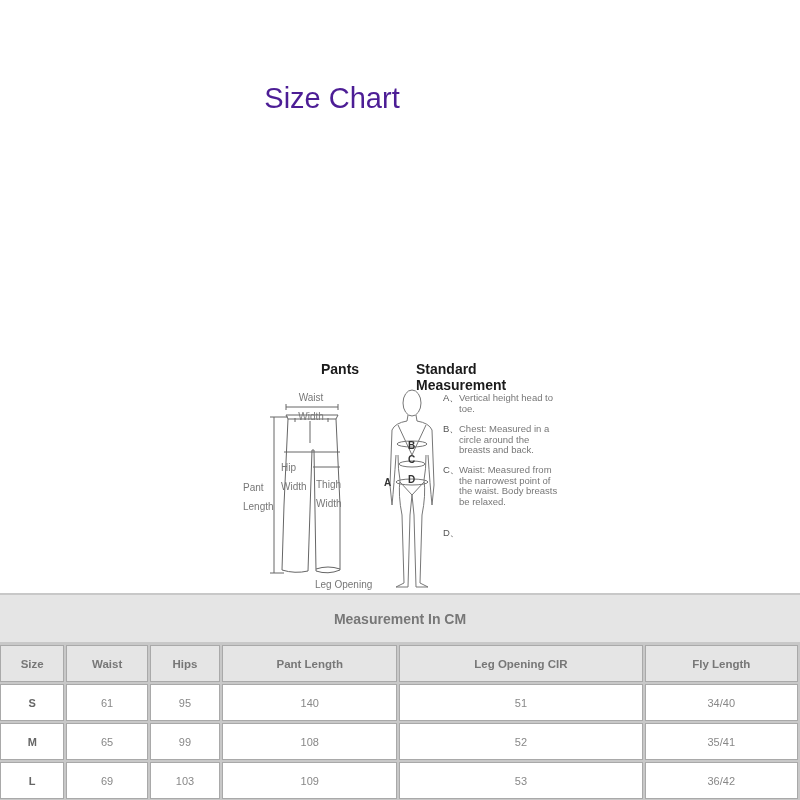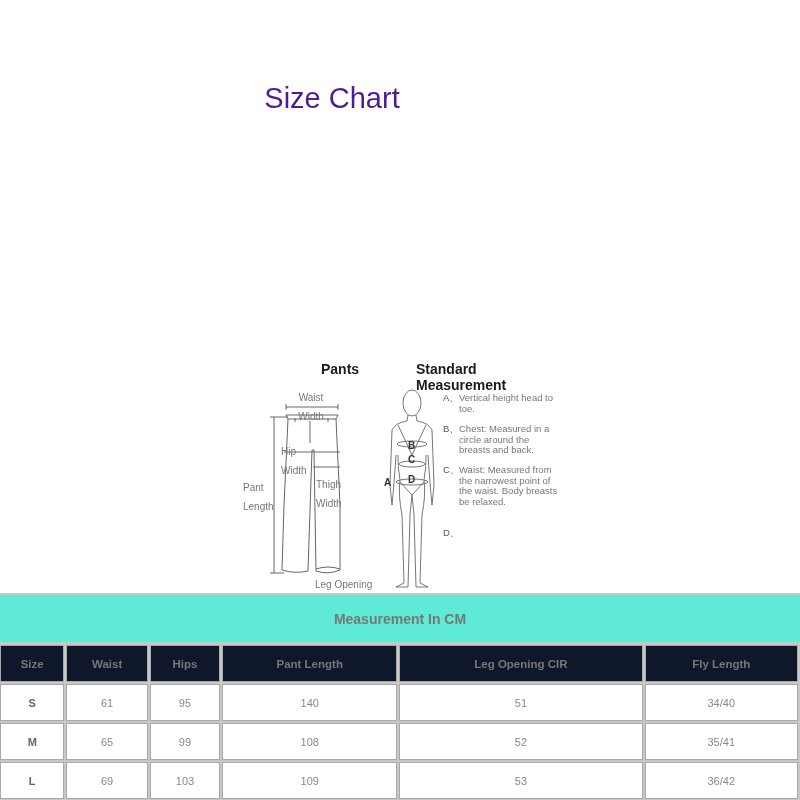--- a/index.html
+++ b/index.html
@@ -7,24 +7,24 @@
   .title { position: absolute; top: 82px; left: 0; width: 664px; text-align: center; font-size: 29px; color: #4c1d95; }
   .figure { position: absolute; left: 240px; top: 355px; width: 320px; height: 235px; }
   .fig-heading { position: absolute; font-size: 14px; font-weight: bold; color: #1a1a1a; margin-left: 27px; }
   .fig-label { position: absolute; font-size: 10px; color: #777; line-height: 19px; }
   .legend-item { position: absolute; left: 203px; font-size: 9.5px; color: #777; line-height: 10.5px; display: flex; }
   .legend-item .letter { width: 16px; color: #555; }
   .legend-item .text { width: 100px; }
   svg { position: absolute; left: 0; top: 0; }
 
   .table-wrap { position: absolute; left: 0; top: 593px; width: 800px; height: 207px; background: #c8c8c8; }
-  .band { position: absolute; left: 0; top: 2px; width: 800px; height: 47px; background: #5eead4; color: #777; font-weight: bold; font-size: 14px; display: flex; align-items: center; justify-content: center; }
+  .band { position: absolute; left: 0; top: 2px; width: 800px; height: 47px; background: #e5e5e5; color: #777; font-weight: bold; font-size: 14px; display: flex; align-items: center; justify-content: center; }
   table { position: absolute; left: 0; top: 50px; border-collapse: separate; border-spacing: 2px 2px; margin-left: -2px; }
   td { border: 1px solid #a9a9a9; background: #fff; text-align: center; font-size: 11px; color: #888; padding: 0; }
-  tr.head td { background: #0f172a; color: #777; font-weight: bold; font-size: 11.5px; height: 35px; }
+  tr.head td { background: #e5e5e5; color: #777; font-weight: bold; font-size: 11.5px; height: 35px; }
   tr.data td { height: 35px; }
   td.size { font-weight: bold; color: #666; }
 </style>
 </head>
 <body>
 
 <div class="title">Size Chart</div>
 
 <div class="figure">
   <svg width="320" height="235" viewBox="0 0 320 235">
@@ -64,21 +64,21 @@
       <text x="168" y="108">C</text>
       <text x="168" y="128">D</text>
       <text x="144" y="131">A</text>
     </g>
   </svg>
 
   <div class="fig-heading" style="left:54px; top:6px;">Pants</div>
   <div class="fig-heading" style="left:149px; top:6px;">Standard Measurement</div>
 
   <div class="fig-label" style="left:56px; top:33px; width:30px; text-align:center;">Waist Width</div>
-  <div class="fig-label" style="left:41px; top:87px; width:30px;">Hip Width</div>
+  <div class="fig-label" style="left:41px; top:103px; width:30px;">Hip Width</div>
   <div class="fig-label" style="left:76px; top:120px; width:30px;">Thigh Width</div>
   <div class="fig-label" style="left:3px; top:123px; width:32px;">Pant Length</div>
   <div class="fig-label" style="left:75px; top:220px; width:70px;">Leg Opening</div>
 
   <div class="legend-item" style="top:38px;">
     <span class="letter">A、</span>
     <span class="text">Vertical height head to toe.</span>
   </div>
   <div class="legend-item" style="top:69px;">
     <span class="letter">B、</span>

